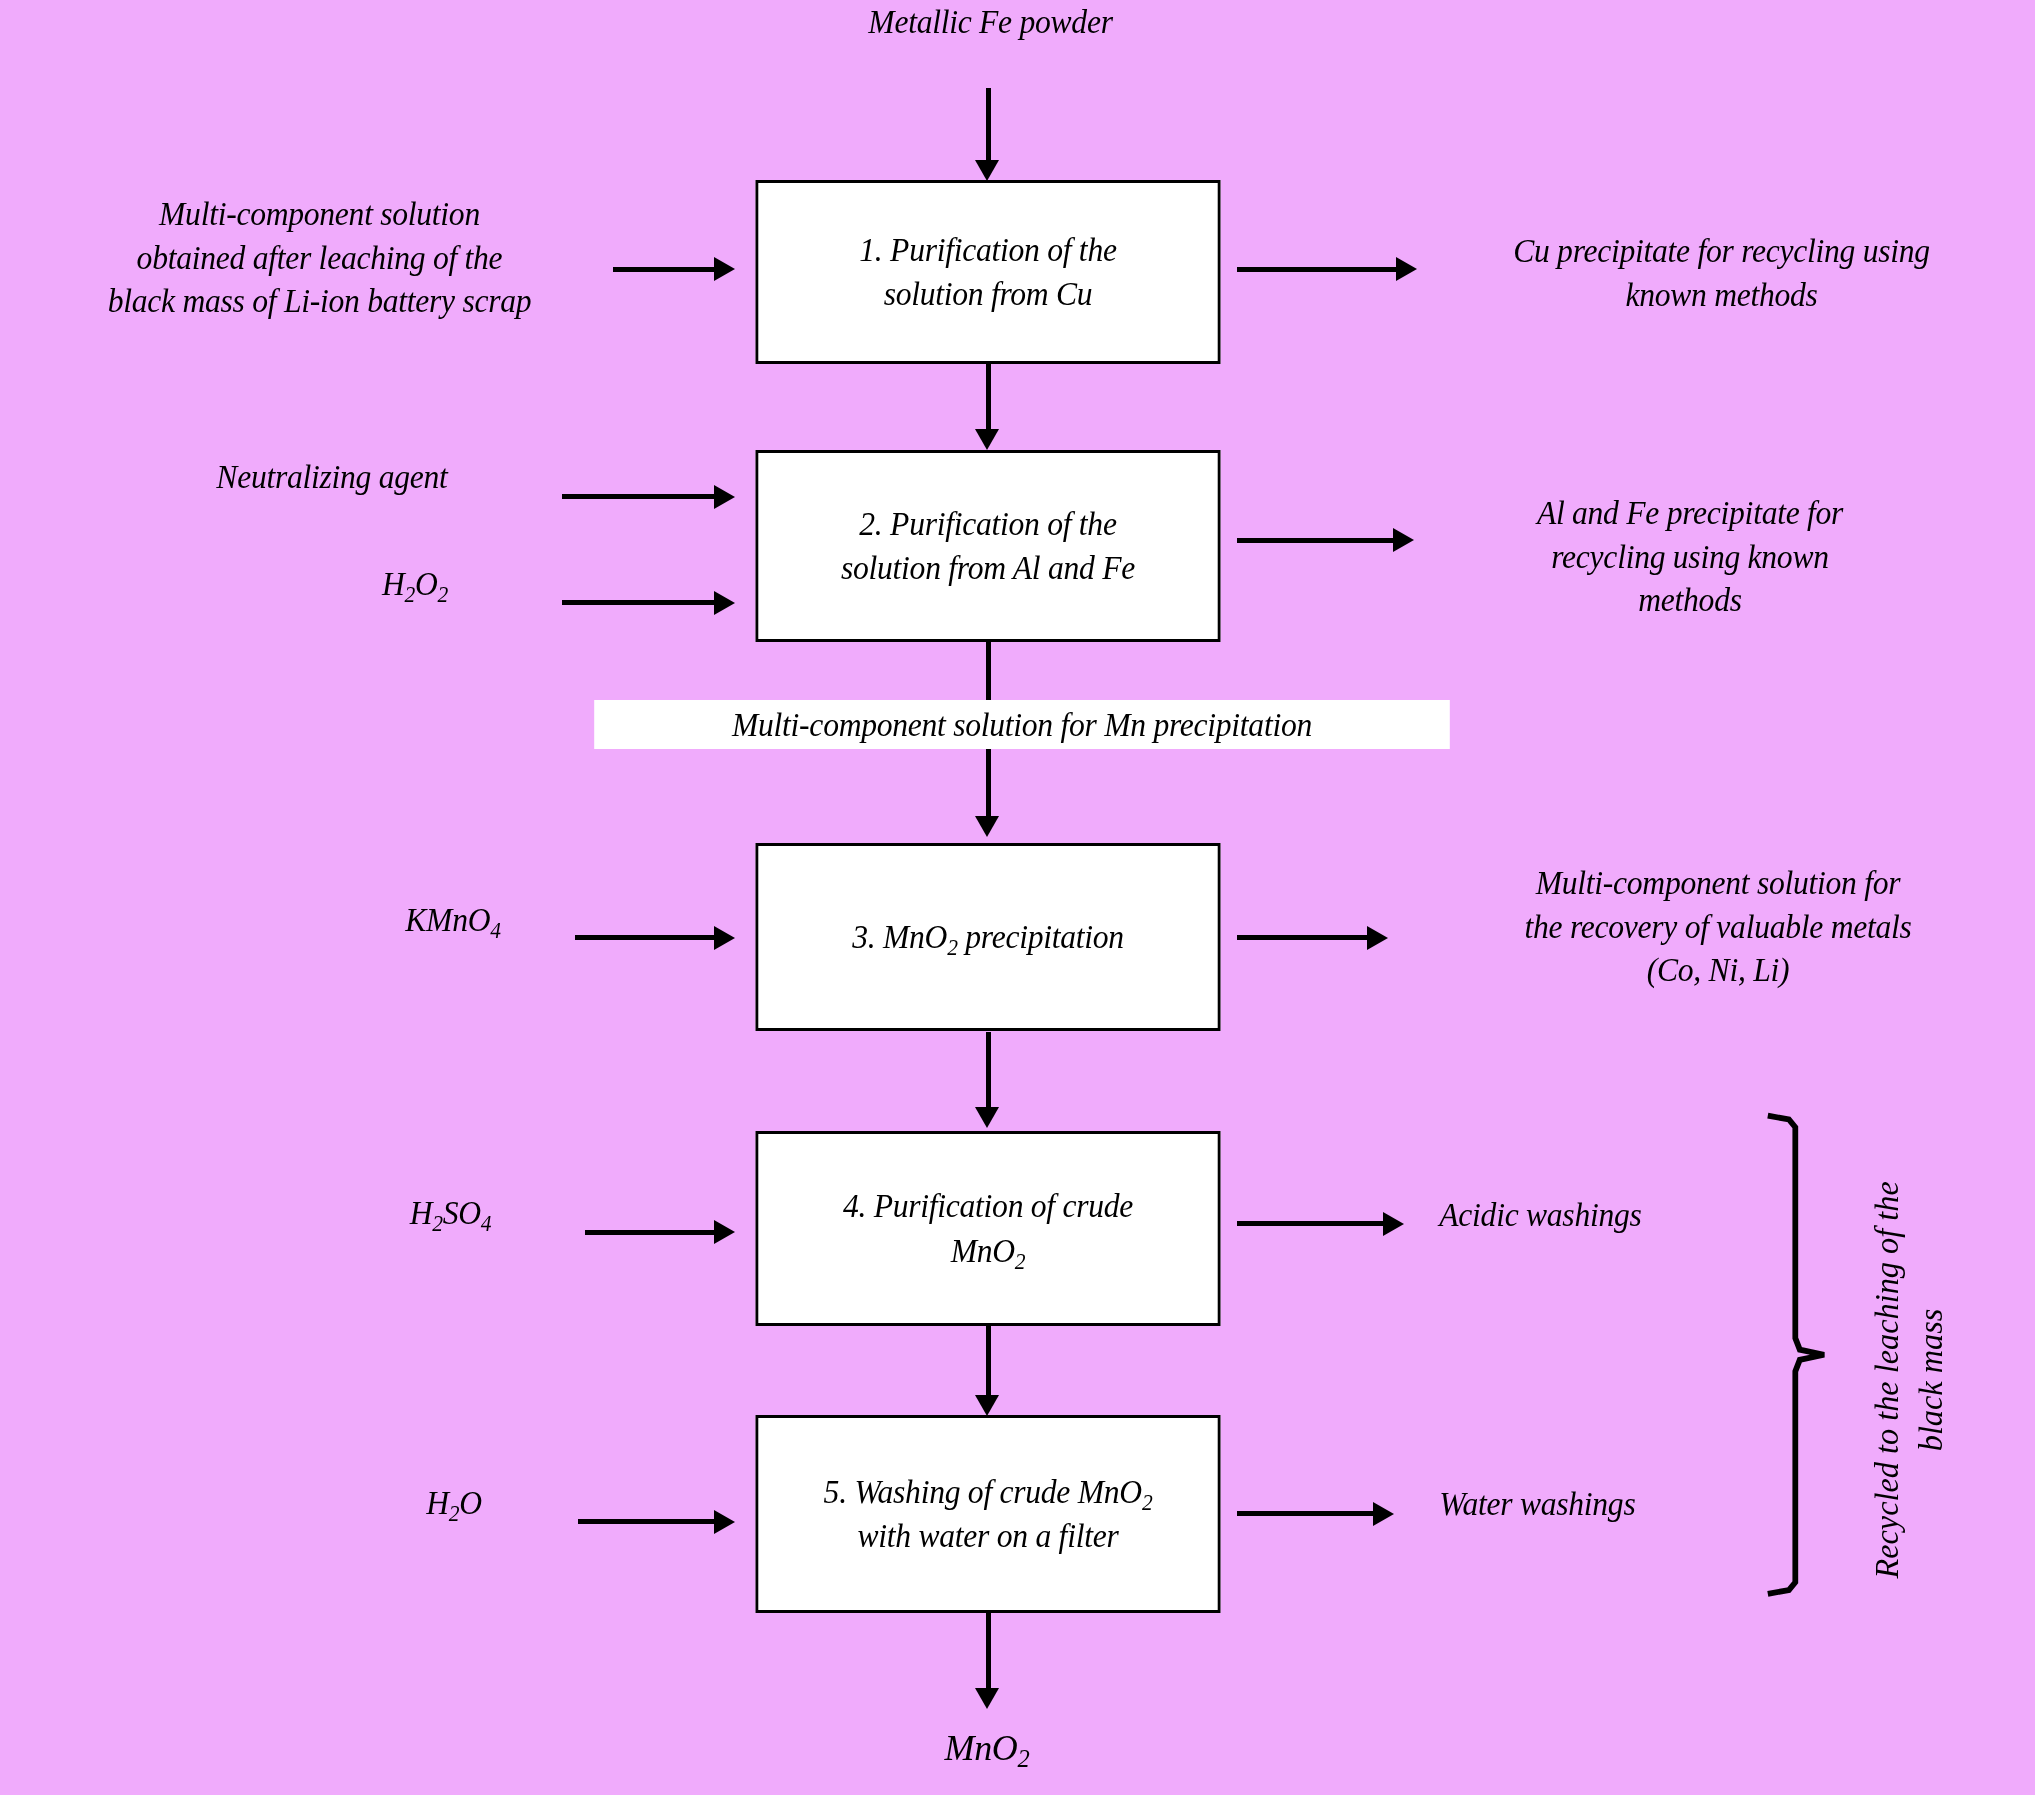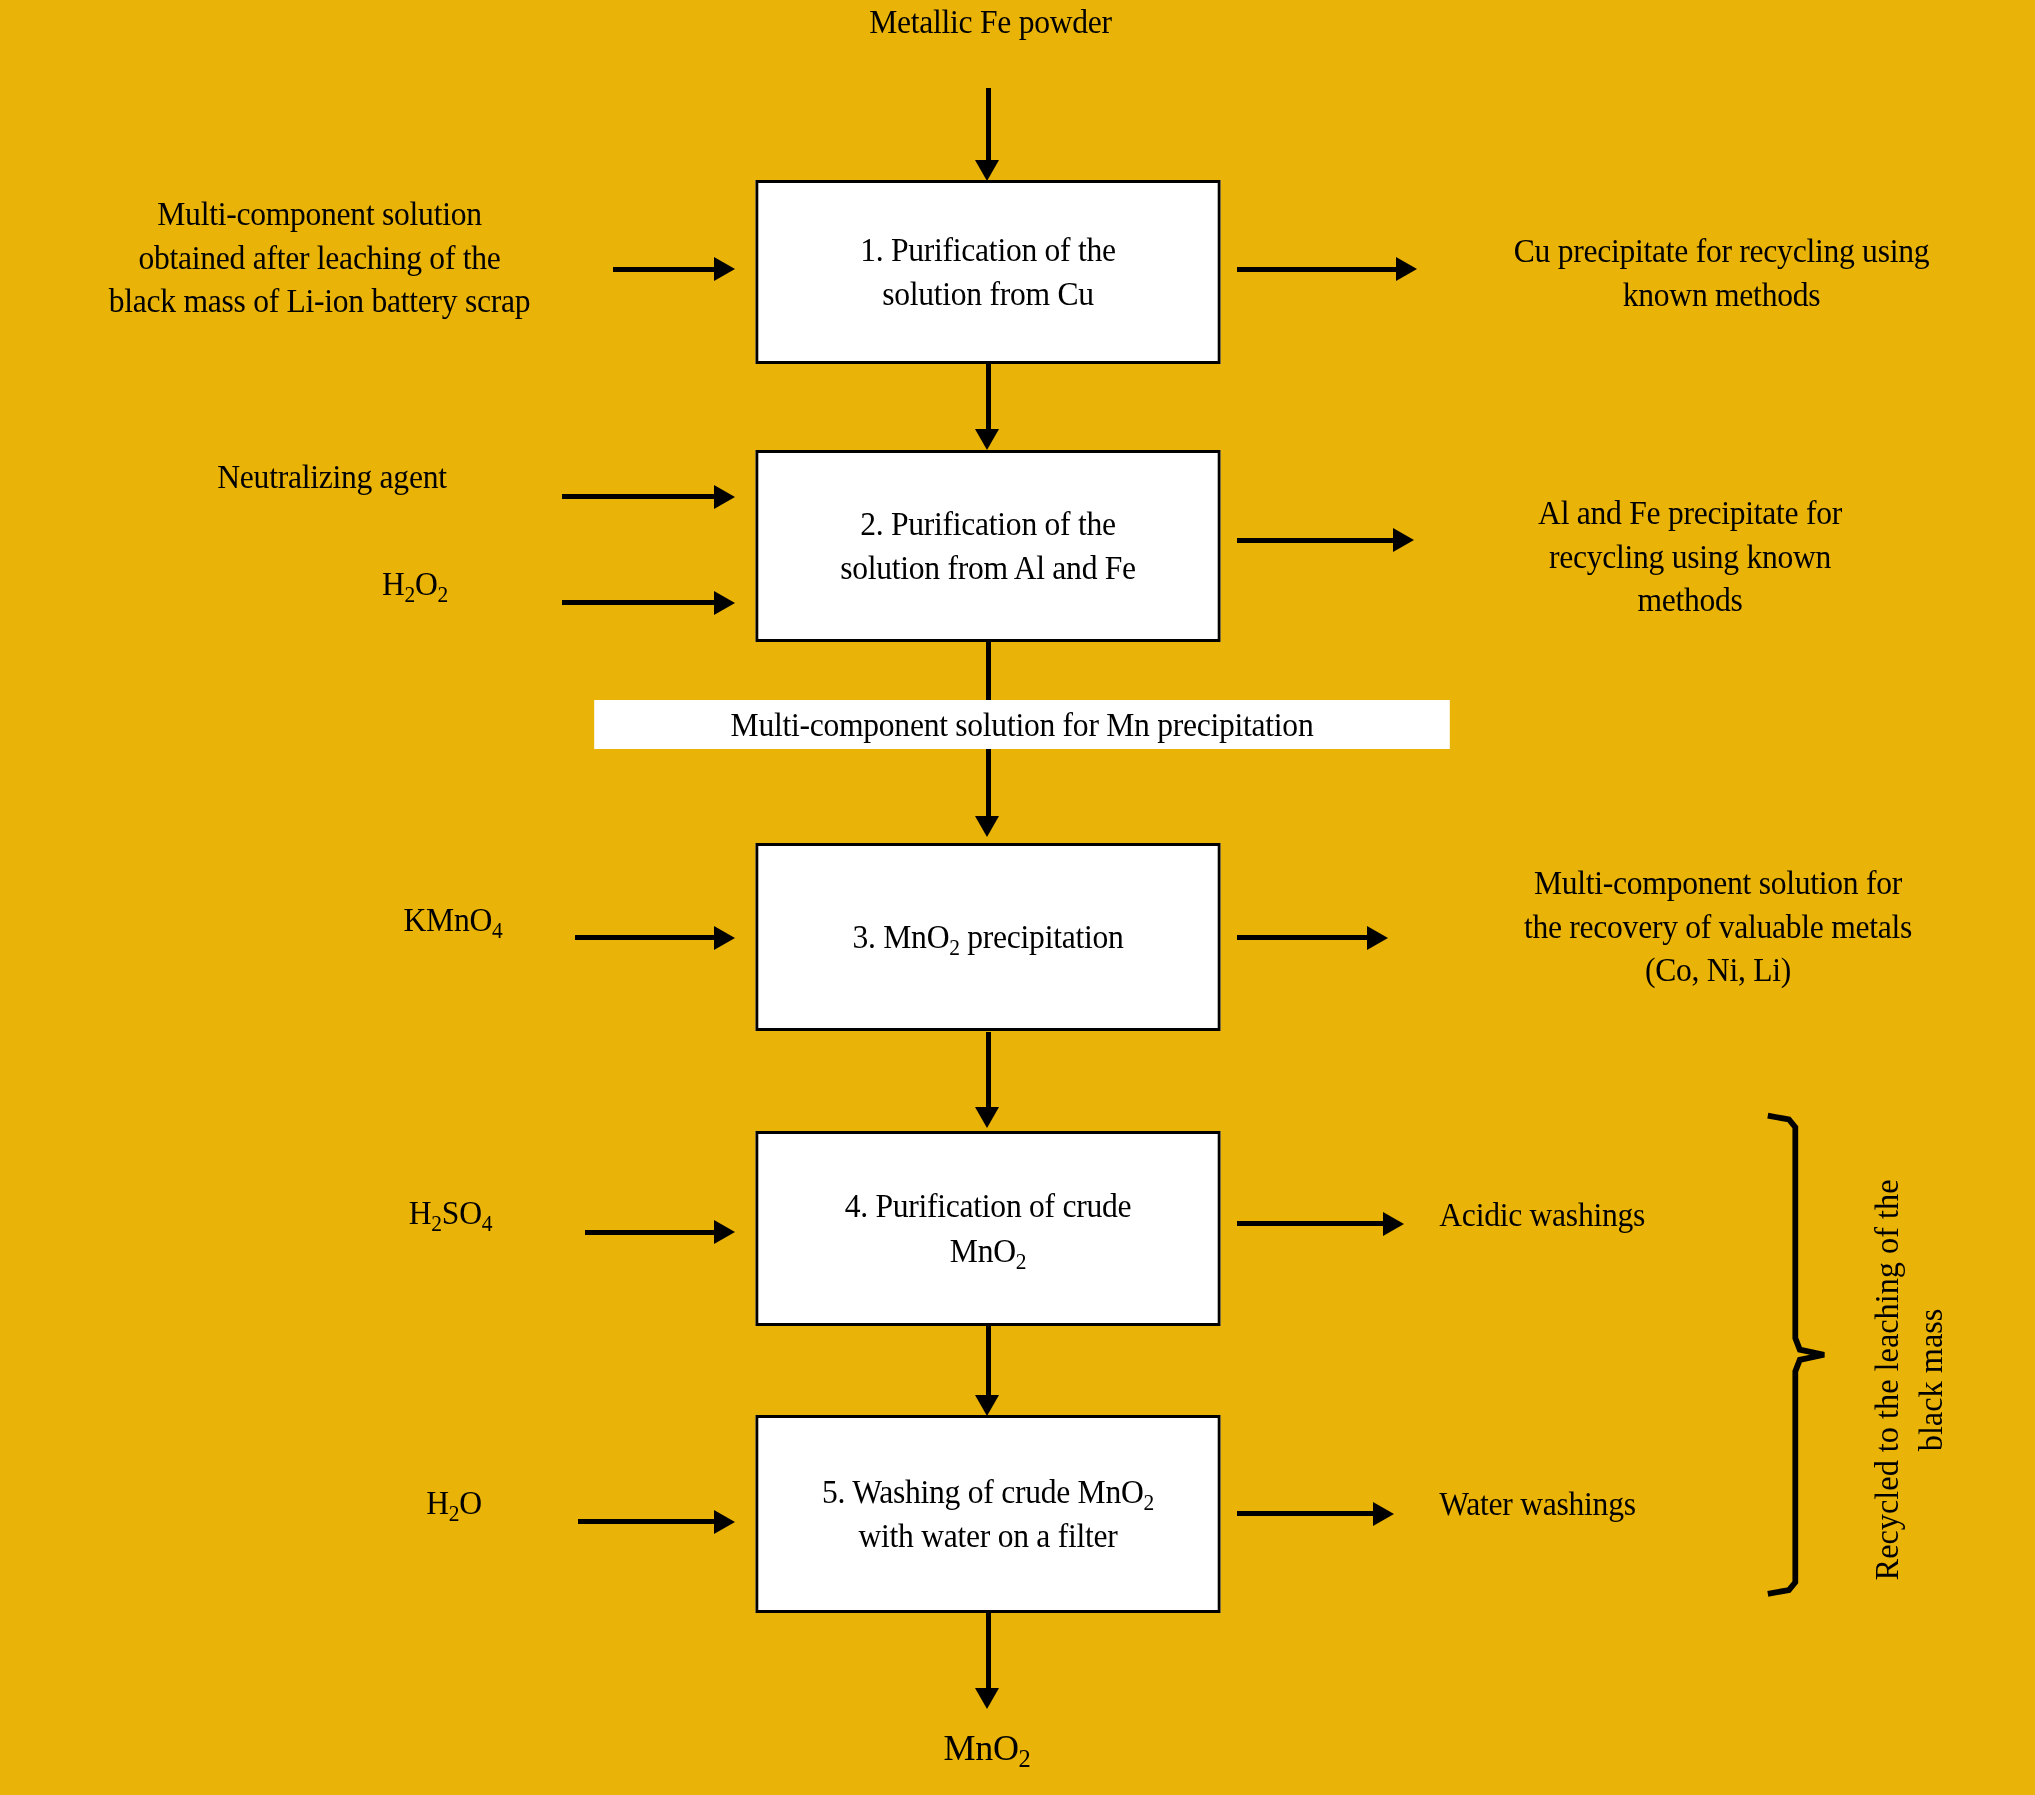--- a/index.html
+++ b/index.html
@@ -9,22 +9,23 @@
     background: #ffffff;
   }
   body {
     font-family: "Liberation Serif", "DejaVu Serif", serif;
     color: #000000;
   }
   #diagram {
     position: relative;
     width: 2035px;
     height: 1796px;
-    background: #eab308;
+    background: #f0abfc;
     overflow: hidden;
+    font-style: italic;
   }
 
   
   .proc-box {
     position: absolute;
     box-sizing: border-box;
     border: 3.2px solid #000000;
     background: #ffffff;
     display: flex;
     align-items: center;

